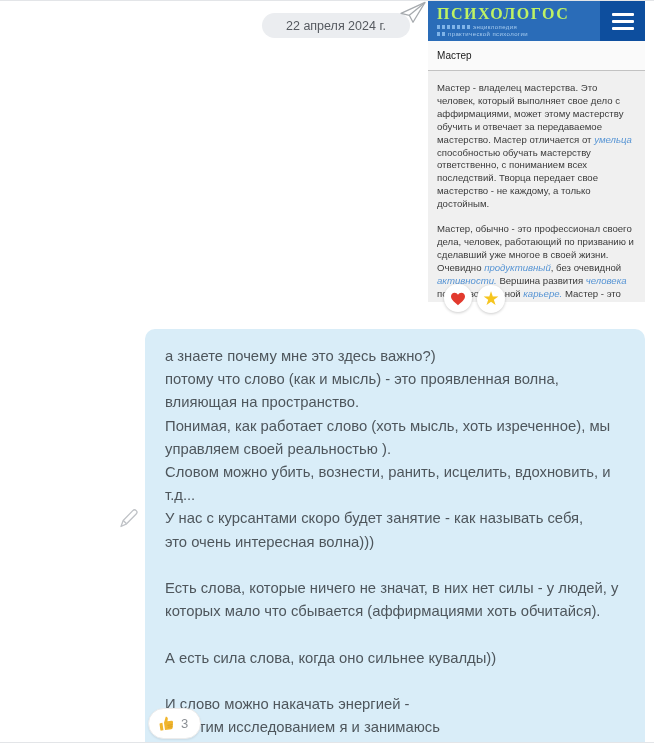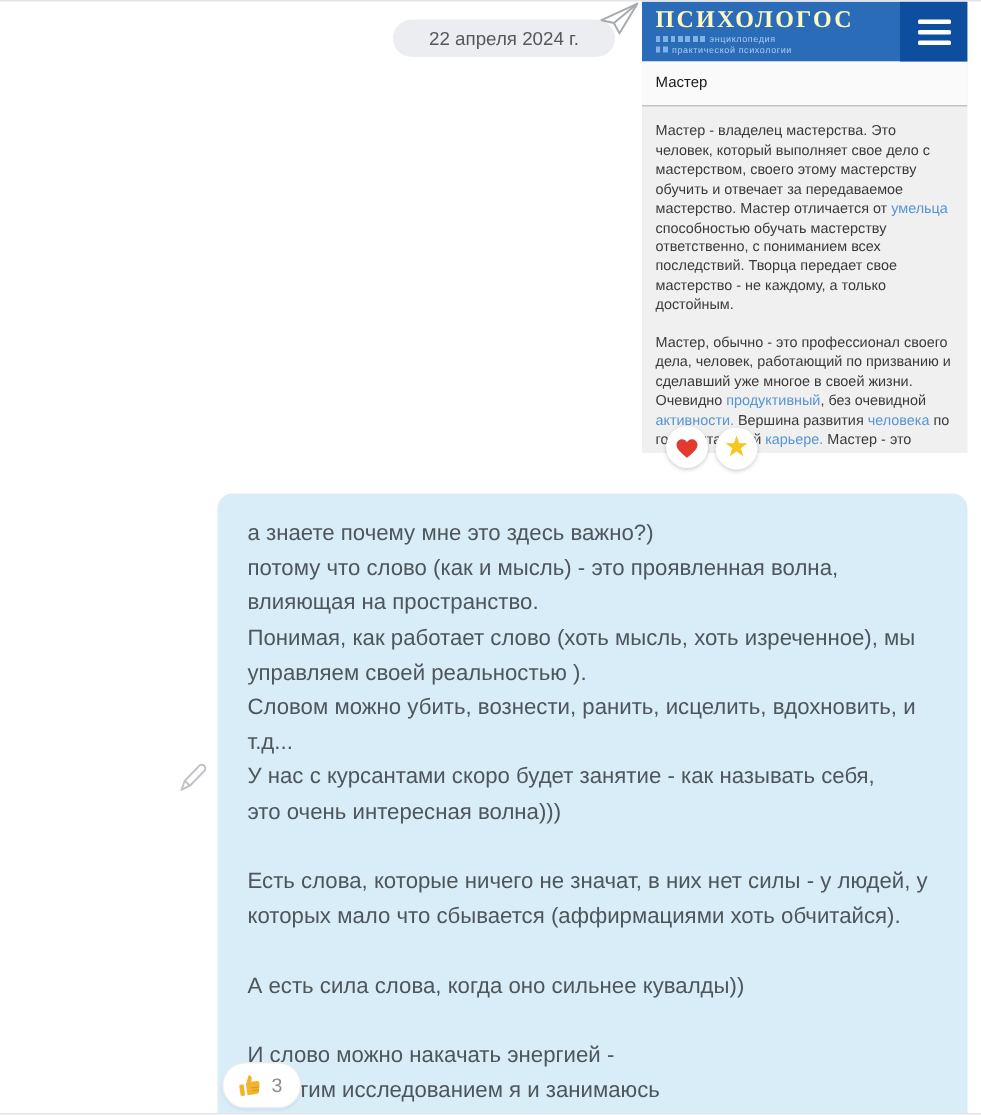--- a/index.html
+++ b/index.html
@@ -45,39 +45,39 @@
     position:absolute;left:428px;top:0;width:217px;height:301px;
     background:var(--ps-body-bg);overflow:hidden;cursor:pointer;
   }
   .ps-header{
     height:40px;background:var(--ps-header-blue);
     display:flex;align-items:stretch;justify-content:space-between;
   }
   .ps-logo{padding:5px 0 0 9px;line-height:1;}
   .ps-title{
     font-family:"Liberation Serif","DejaVu Serif",serif;
-    color:#fef9c3;font-size:16px;letter-spacing:1.5px;font-weight:bold;
+    color:#bef264;font-size:16px;letter-spacing:1.5px;font-weight:bold;
   }
   .ps-sub{font-size:6px;color:var(--ps-sub-blue);letter-spacing:.4px;line-height:7px;margin-top:2px;}
   .ps-sub .dots{display:inline-block;height:4px;margin-right:2px;vertical-align:middle;
     background:repeating-linear-gradient(90deg,#7fb3e8 0 3px,transparent 3px 5px);}
   .dots-1{width:34px;} .dots-2{width:9px;}
   .ps-menu{
     width:45px;background:var(--ps-menu-blue);
     display:flex;flex-direction:column;align-items:center;justify-content:center;gap:4px;
   }
   .ps-menu i{display:block;width:22px;height:3px;background:#fff;border-radius:1px;}
   .ps-pagetitle{
     height:30px;background:#fafafa;border-bottom:1px solid #c2c2c2;
     display:flex;align-items:center;padding-left:9px;
     font-size:10px;color:#1a1a1a;
   }
   .ps-body{padding:11px 9px 4px 9px;font-size:9.6px;line-height:12.9px;color:var(--ps-text);}
   .ps-body p + p{margin-top:12px;}
-  .ps-link{color:var(--ps-link);}
+  .ps-link{color:var(--ps-link);font-style:italic;}
   
   .reaction-circle{
     position:absolute;width:28px;height:28px;border-radius:50%;
     background:#fff;box-shadow:0 1px 3px rgba(0,0,0,.2);
     display:flex;align-items:center;justify-content:center;cursor:pointer;
   }
   .reaction-heart{left:444px;top:283px;}
   .reaction-star{left:477px;top:284px;}
   .star-glyph{color:var(--star-yellow);font-size:19px;line-height:1;margin-top:-2px;}
   
@@ -117,21 +117,21 @@
       </div>
     </div>
     <div class="ps-menu">
       <i></i>
         <i></i>
         <i></i>
     </div>
   </div>
   <div class="ps-pagetitle">Мастер</div>
   <div class="ps-body">
-    <p><span>Мастер - владелец мастерства. Это человек, который выполняет свое дело с мастерством, своего этому мастерству обучить и отвечает за передаваемое мастерство. Мастер отличается от </span><span class="ps-link">умельца</span><span> способностью обучать мастерству ответственно, с пониманием всех последствий. Творца передает свое мастерство - не каждому, а только достойным.</span></p>
+    <p><span>Мастер - владелец мастерства. Это человек, который выполняет свое дело с аффирмациями, может этому мастерству обучить и отвечает за передаваемое мастерство. Мастер отличается от </span><span class="ps-link">умельца</span><span> способностью обучать мастерству ответственно, с пониманием всех последствий. Творца передает свое мастерство - не каждому, а только достойным.</span></p>
     <p><span>Мастер, обычно - это профессионал своего дела, человек, работающий по призванию и сделавший уже многое в своей жизни. Очевидно </span><span class="ps-link">продуктивный</span><span>, без очевидной </span><span class="ps-link">активности.</span><span> Вершина развития </span><span class="ps-link">человека</span><span> по горизонтальной </span><span class="ps-link">карьере.</span><span> Мастер - это вершина развития Творца. Творец - выполнивший свою основную миссию и теперь дорабатывающий ее.</span></p>
   </div>
 </div>
 
 <div class="reaction-circle reaction-heart">
   <svg width="16" height="15" viewBox="0 0 24 22">
     <path d="M12 21C8 17.5 1.5 13 1.5 8 1.5 5 3.9 2.5 7 2.5 9 2.5 11 3.7 12 5.4 13 3.7 15 2.5 17 2.5c3.1 0 5.5 2.5 5.5 5.5 0 5-6.5 9.5-10.5 13z" fill="#e23a2e"></path>
   </svg>
 </div>
 <div class="reaction-circle reaction-star">

